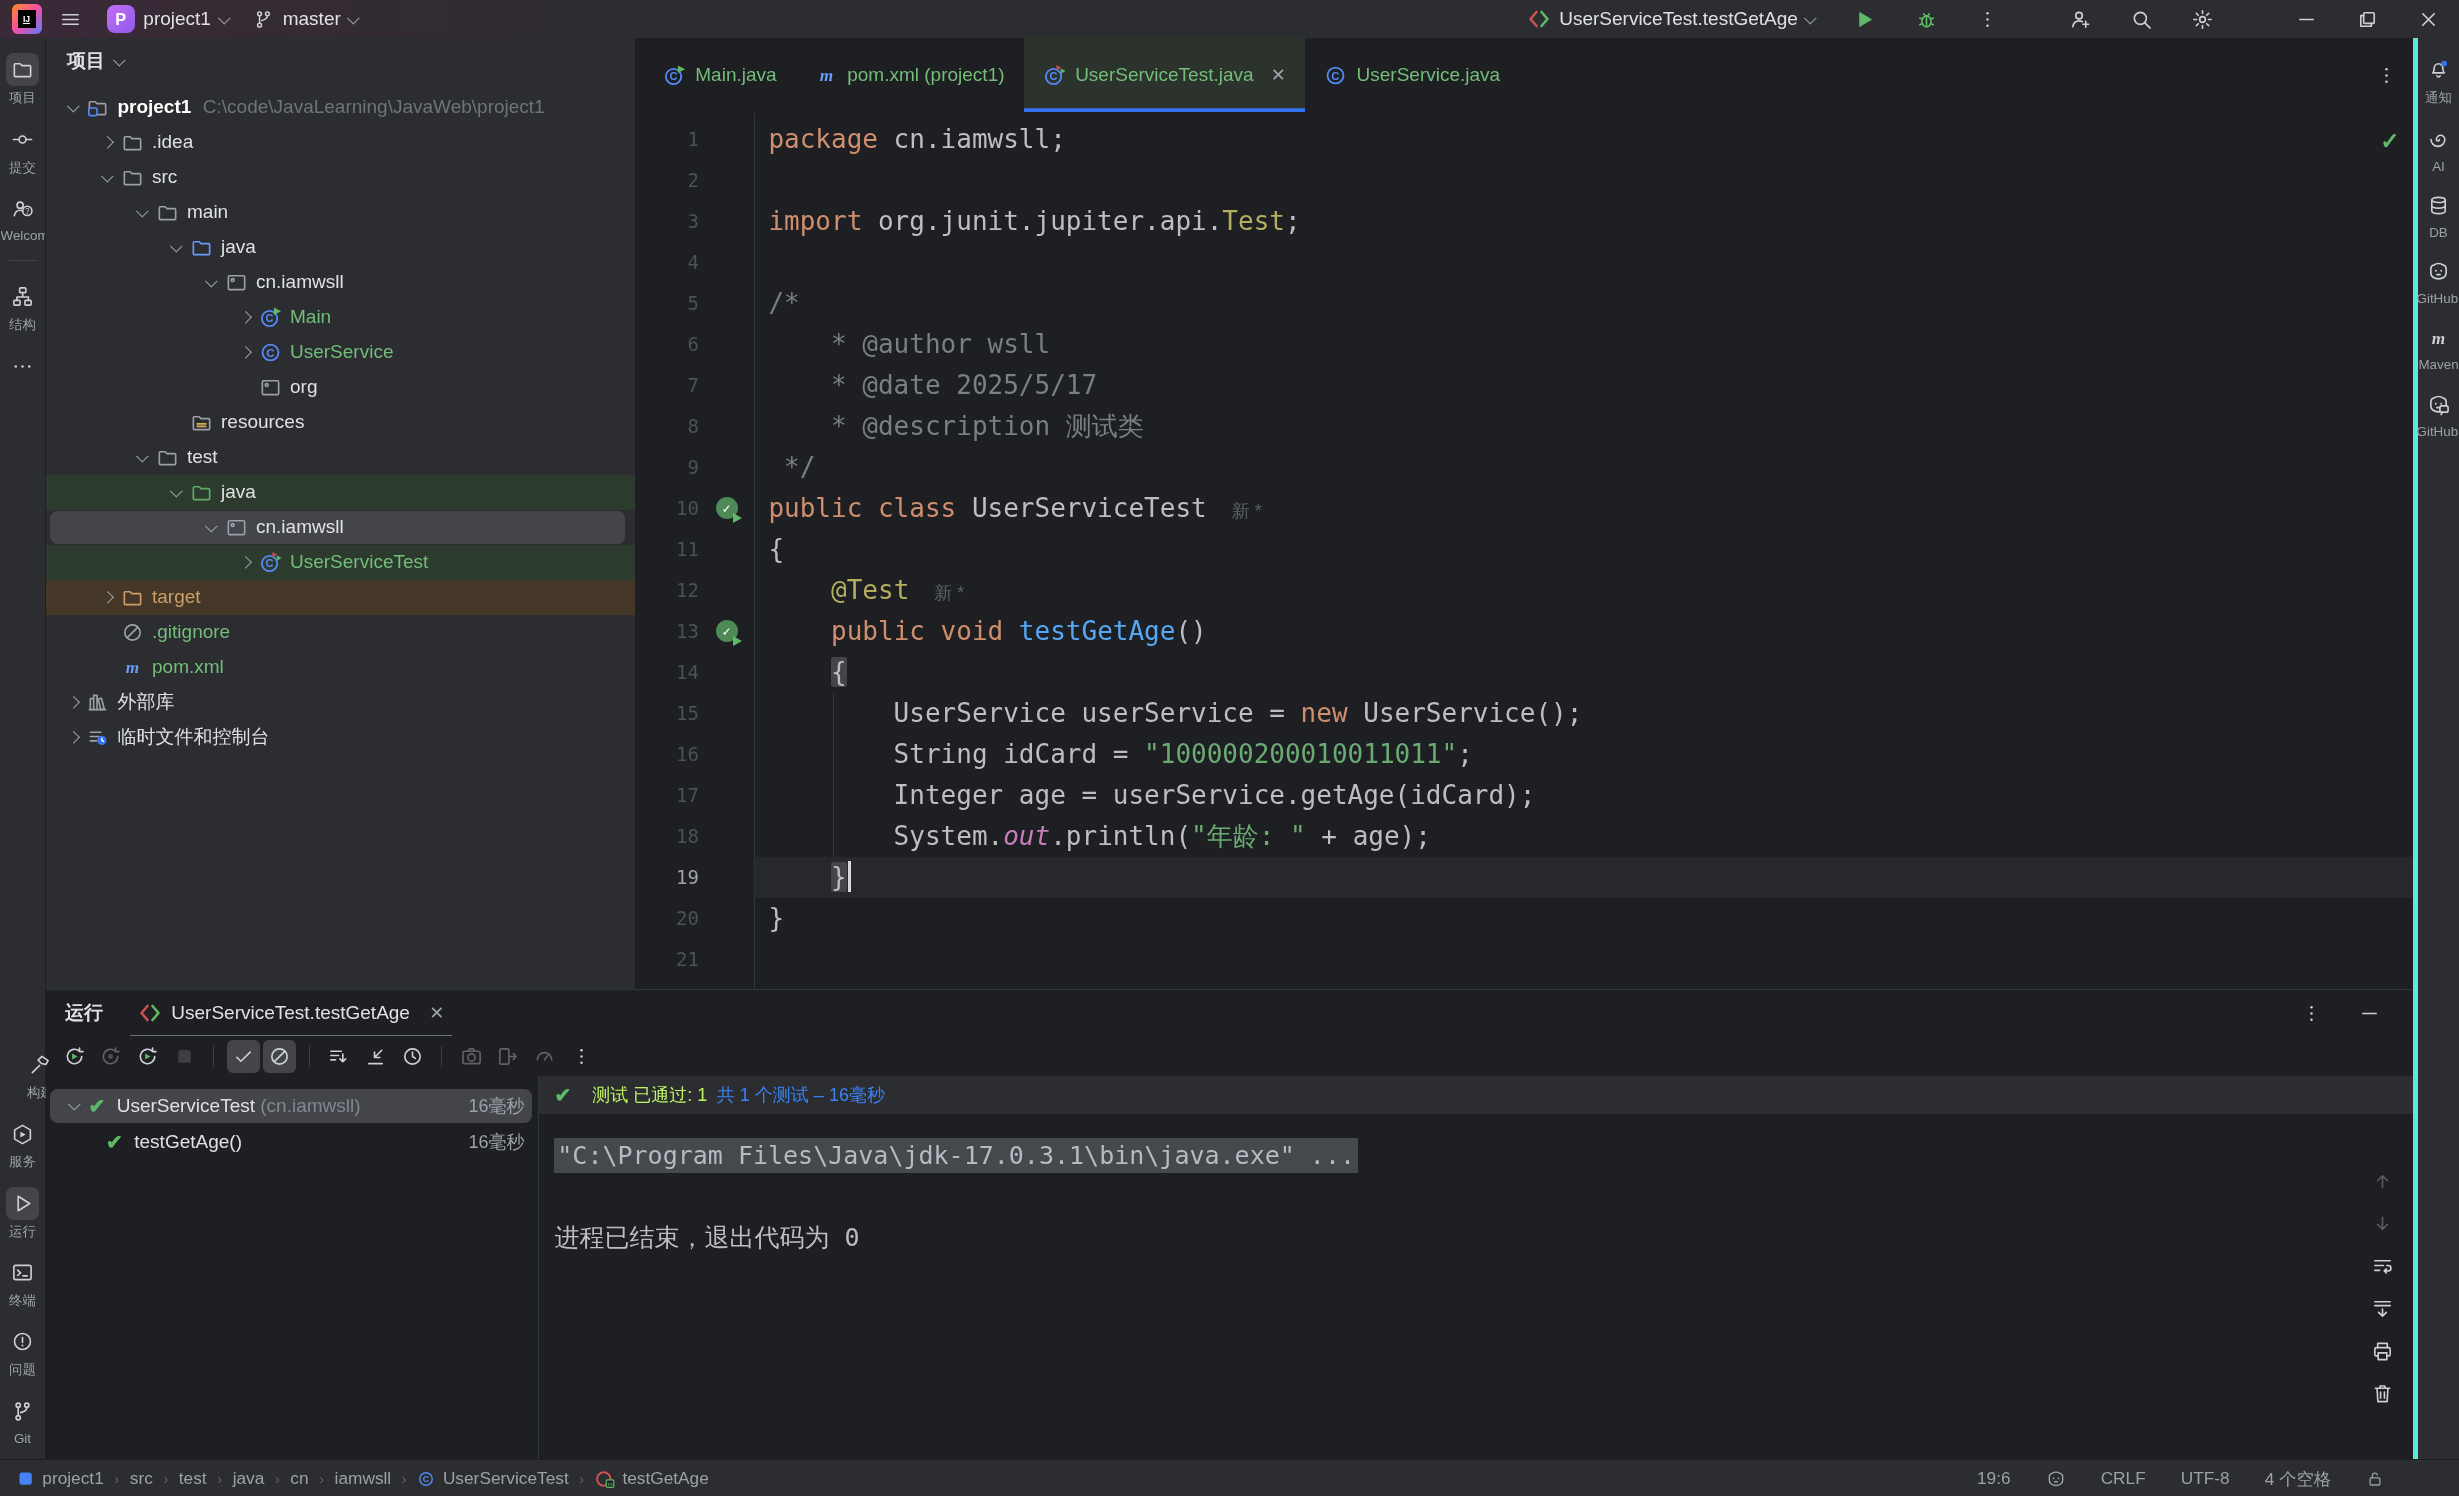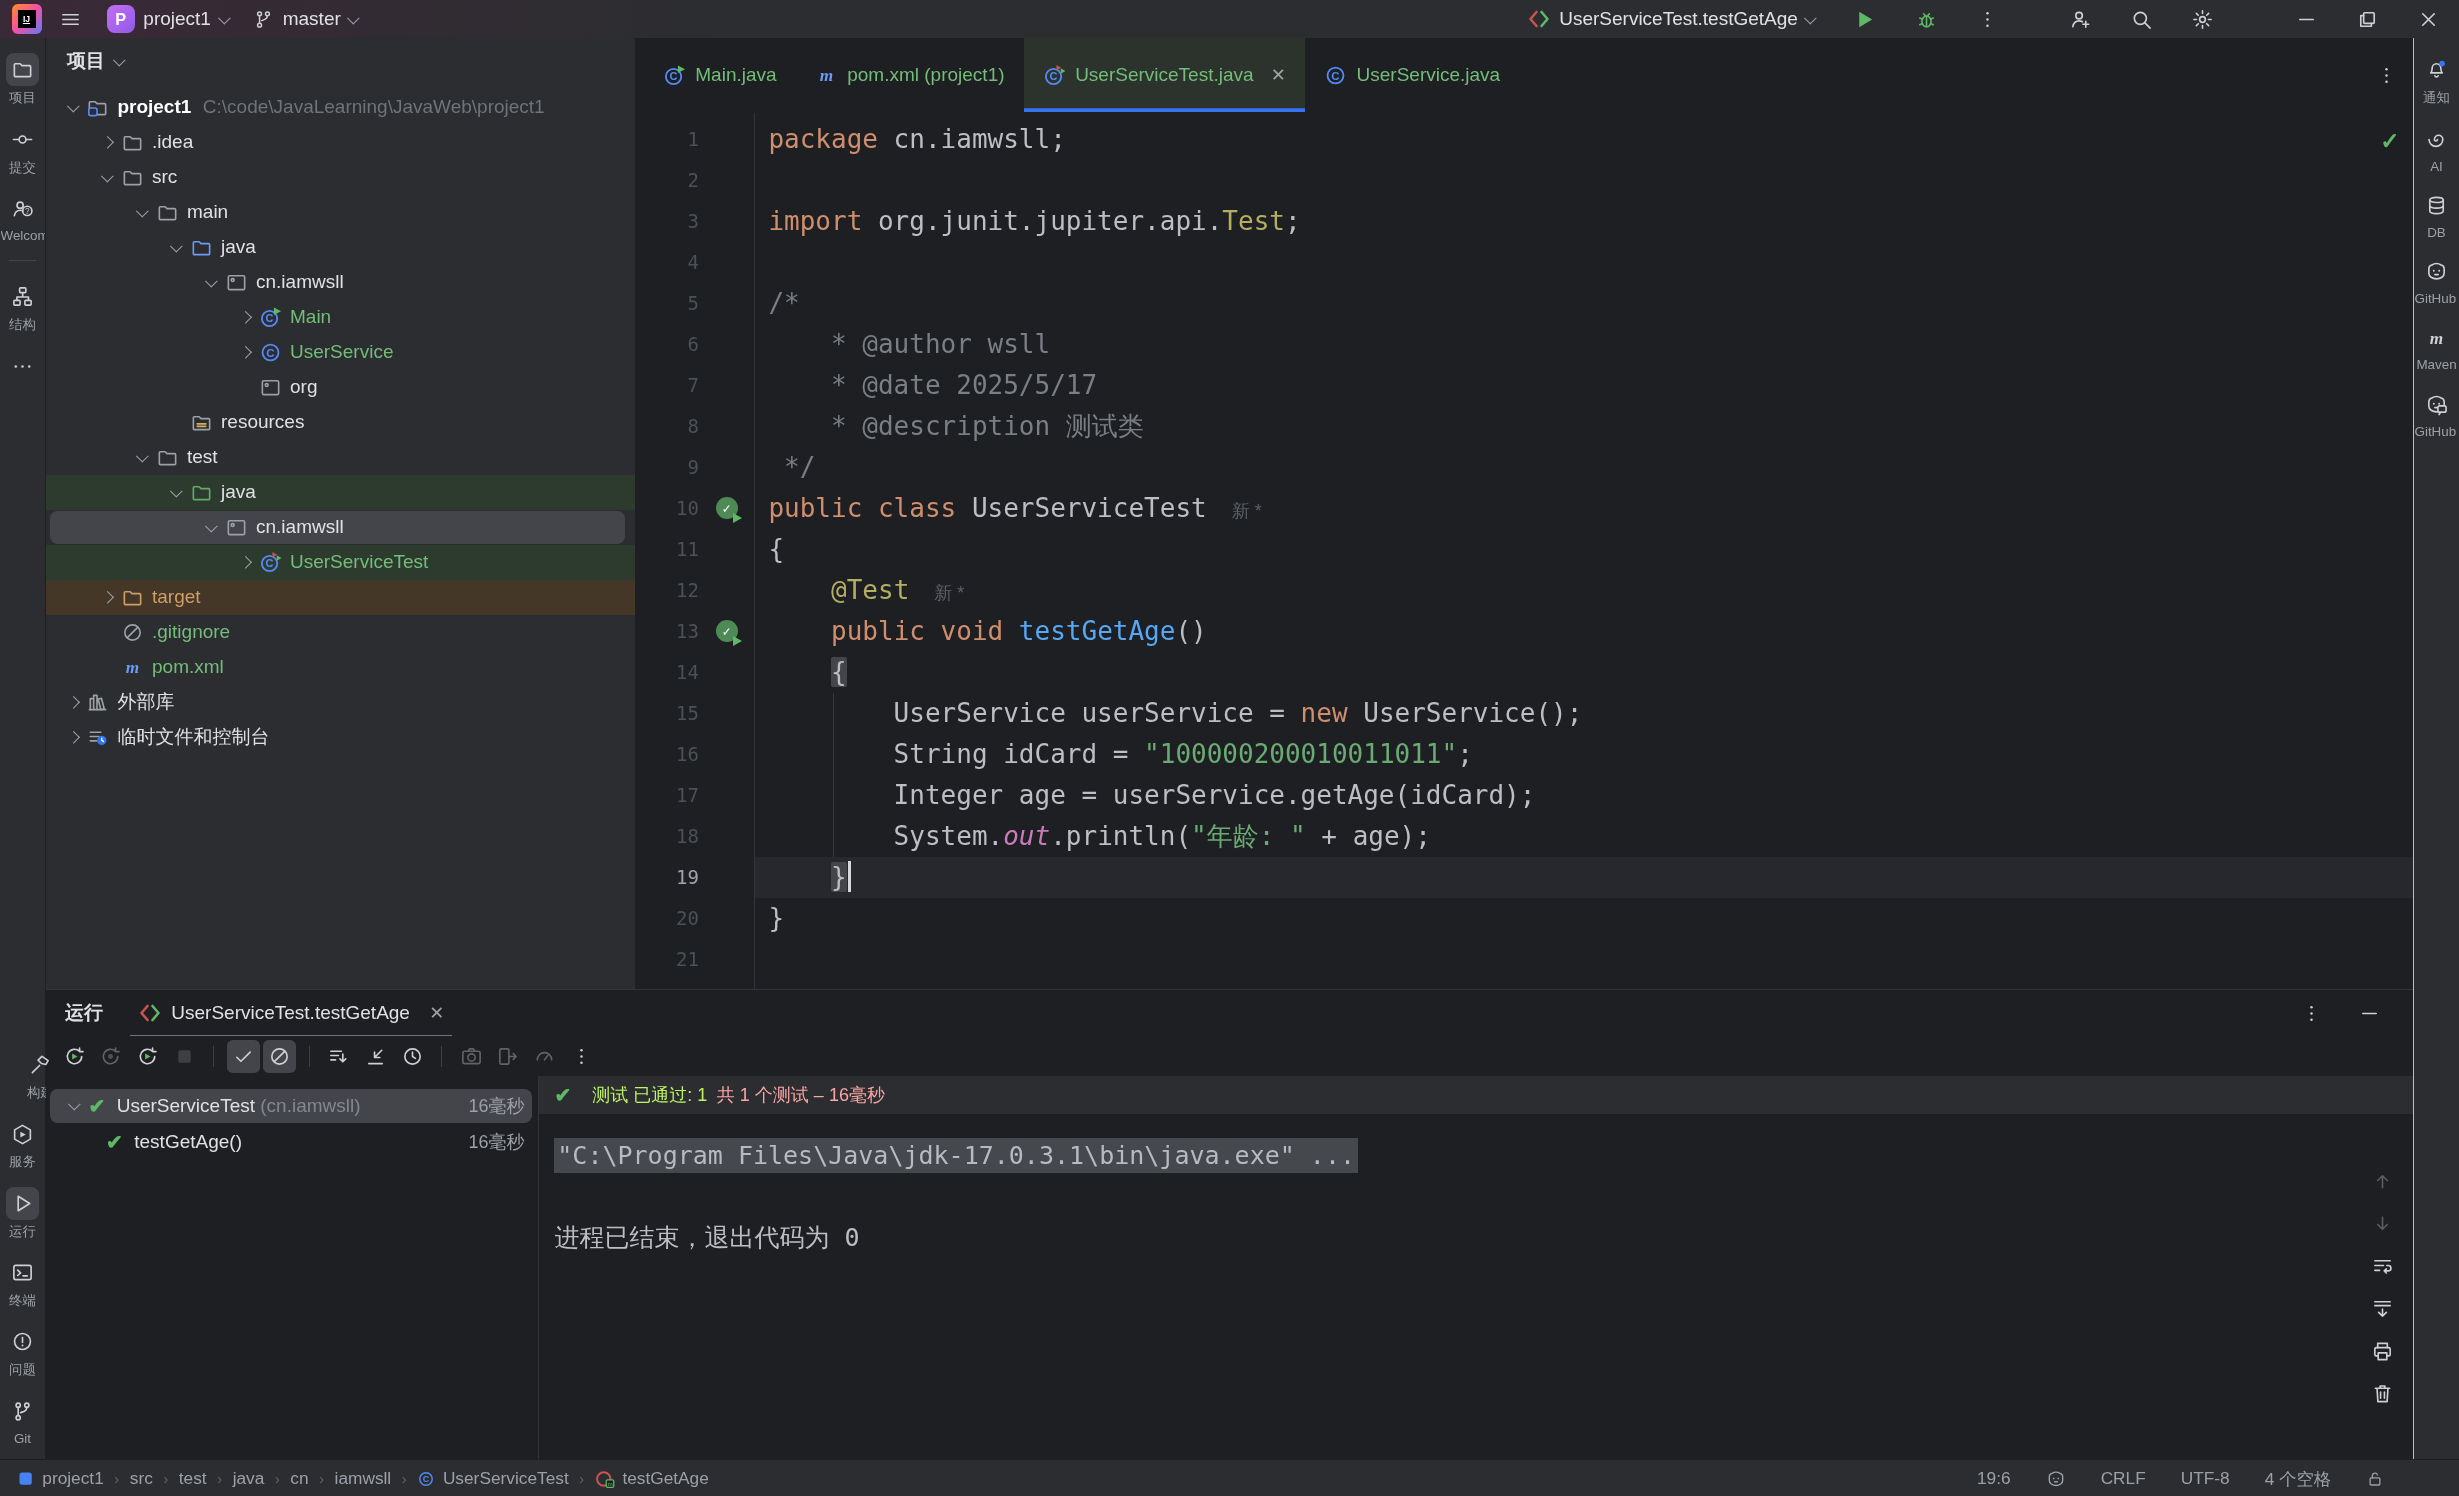--- a/index.html
+++ b/index.html
@@ -22,21 +22,21 @@
   .tb-right { margin-left:auto; display:flex; align-items:center; gap:0; }
   .tb-right .tb-btn { margin-left:23px; }
   .tb-run-label { color:#dfe1e5; }
   .winbtn { width:61px; height:38px; display:flex; align-items:center; justify-content:center; }
   .gap-l { margin-left:54px !important; }
 
   
   .app-body { flex:1; display:flex; min-height:0; }
   .stripe { width:46px; flex:none; background:#2b2d30; display:flex; flex-direction:column; align-items:center; }
   .stripe.left { border-right:1px solid #1e1f22; }
-  .stripe.right { border-left:1px solid #5eead4; }
+  .stripe.right { border-left:5px solid #5eead4; }
   .sitem { display:flex; flex-direction:column; align-items:center; gap:2.9px; margin-top:15.4px; width:46px; }
   .sitem .ic { width:33px; height:33px; border-radius:7.7px; display:flex; align-items:center; justify-content:center; position:relative; }
   .sitem.active .ic { background:#43454a; }
   .sitem .lbl { font-size:13.4px; color:#9da0a8; max-width:44px; overflow:hidden; white-space:nowrap; }
   .sdivider { width:27px; height:1px; background:#43454a; margin:17.3px 0 3.8px 0; }
   .stripe-bottom-start { margin-top:auto !important;margin-left:36px; }
 
   .center { flex:1; display:flex; flex-direction:column; min-width:0; }
   .upper { height:951px; flex:none; display:flex; min-width:0; }
 
@@ -109,21 +109,21 @@
   .ttrow > * { position:relative; z-index:1; }
   .ttrow.selected::before { content:''; position:absolute; left:3.8px; right:5.8px; top:1px; bottom:1px; background:#43454a; border-radius:7.7px; z-index:0; }
   .ttrow.child { padding-left:60px; }
   .ttchev { width:29px; display:flex; justify-content:center; flex:none; }
   .tcheck { color:#5fb865; font-weight:bold; margin-right:11.5px; font-size:20px; }
   .tt-suffix { color:#83878e; }
   .tt-time { margin-left:auto; color:#9da0a8; font-size:18px; }
   .console { flex:1; display:flex; flex-direction:column; min-width:0; border-left:1px solid #313438; }
   .console-summary { height:38px; flex:none; background:#2b2d30; display:flex; align-items:center; gap:9.6px; padding:0 15.4px; font-size:18px; }
   .cs-strong { color:#bef264; }
-  .cs-muted { color:#fca5a5; }
+  .cs-muted { color:#3b82f6; }
   .console-main { flex:1; display:flex; min-height:0; }
   .console-body { flex:1; font-family:"DejaVu Sans Mono",monospace; font-size:25px; line-height:41px;
     padding:21px 0 0 15.4px; color:#bcbec4; white-space:pre; overflow:hidden; }
   .path-box { background:#45484d; color:#b7bac0; padding:2.9px 2.9px; }
   .console-side { width:61px; flex:none; display:flex; flex-direction:column; align-items:center; gap:14.4px; padding-top:56px; }
   .sbtn.disabled { opacity:.35; }
 
   
   .statusbar { height:38px; flex:none; background:#2b2d30; border-top:1px solid #1e1f22; display:flex; align-items:center;
     padding:0 75px 0 17.3px; font-size:17.3px; color:#9da0a8; }

